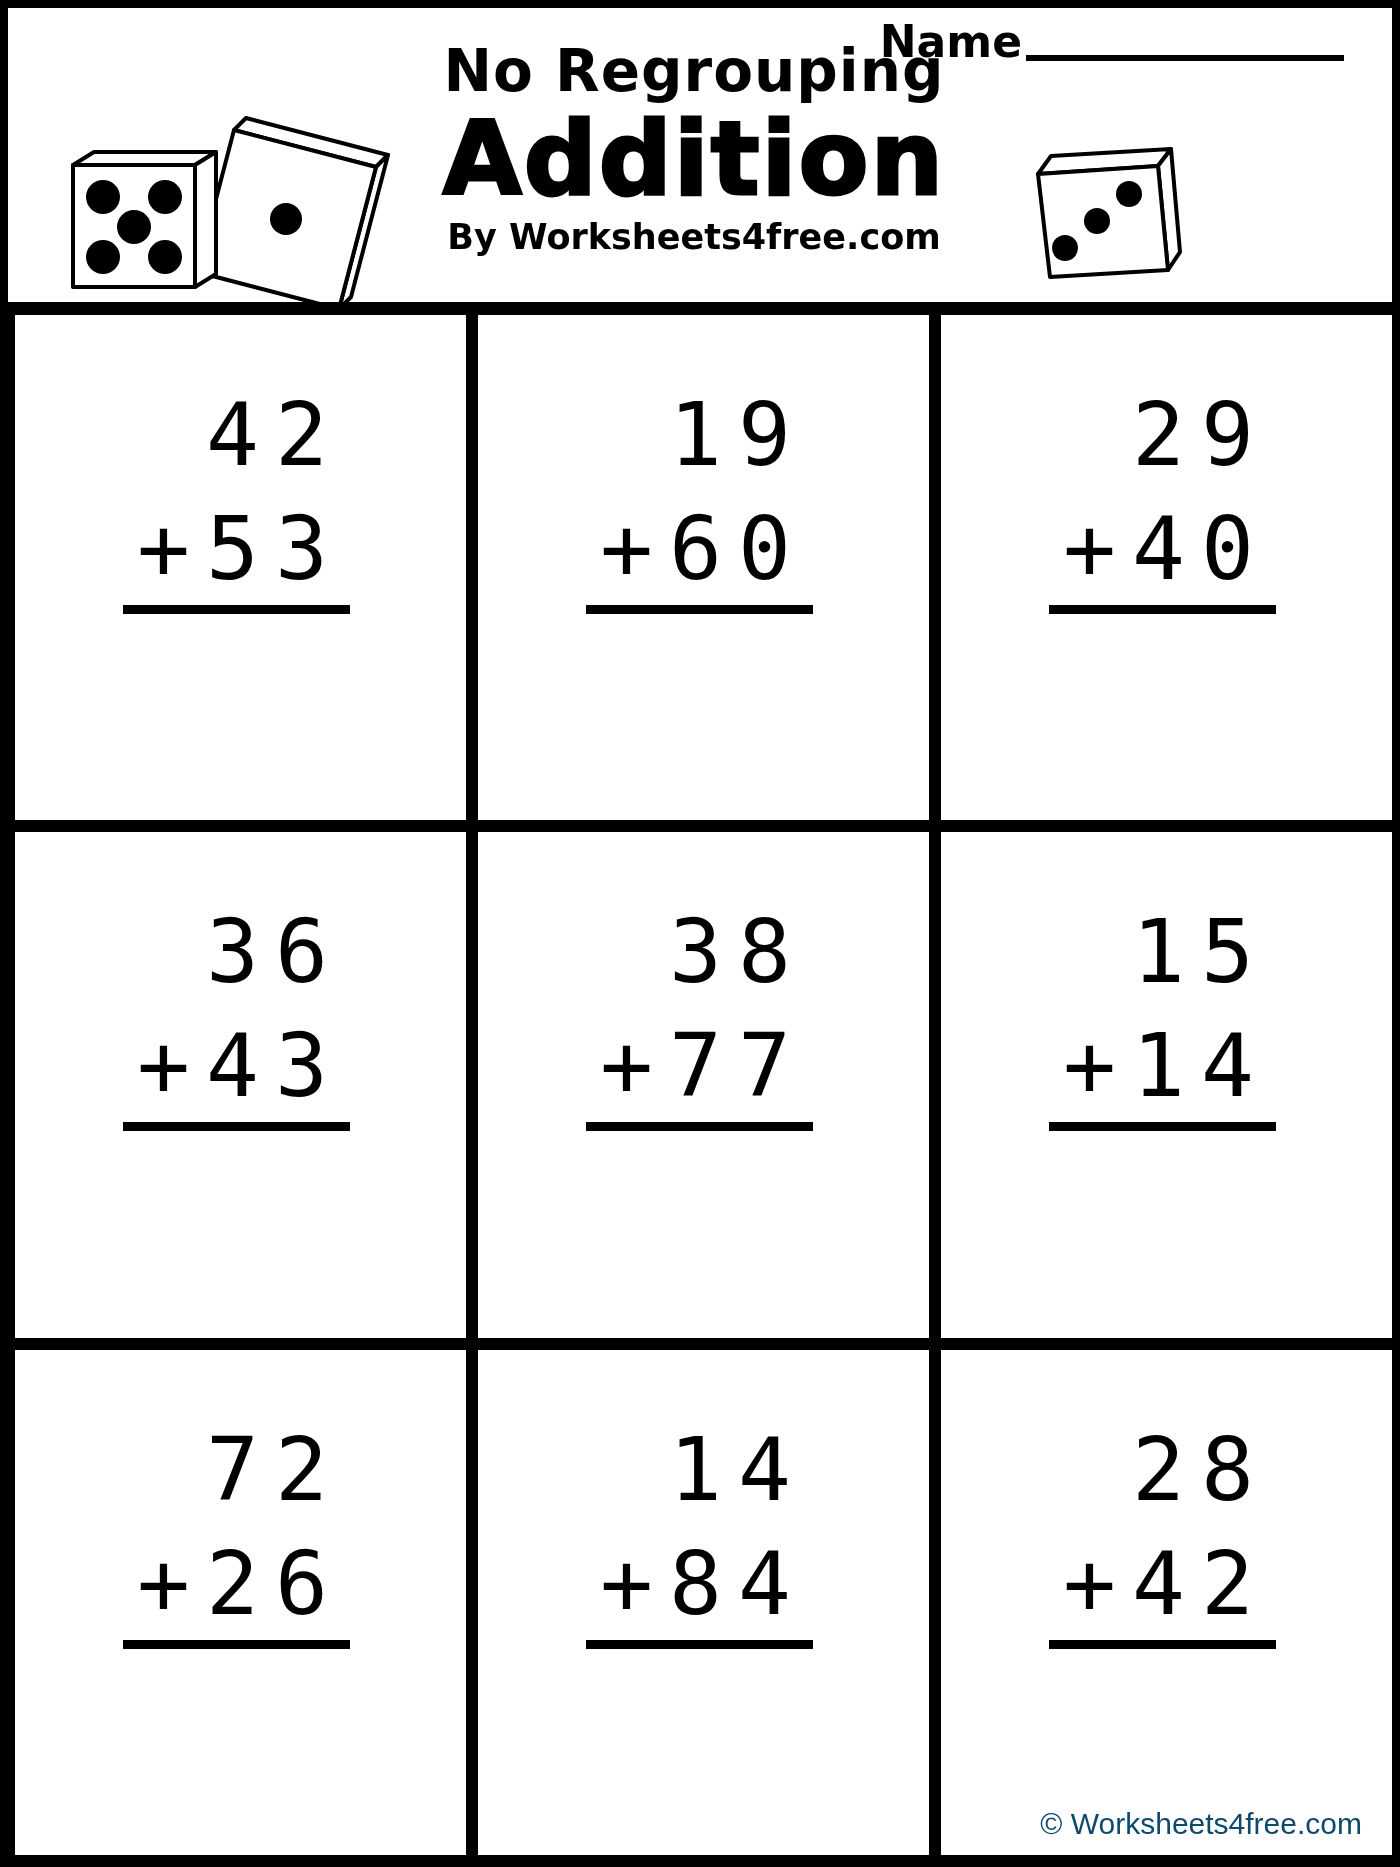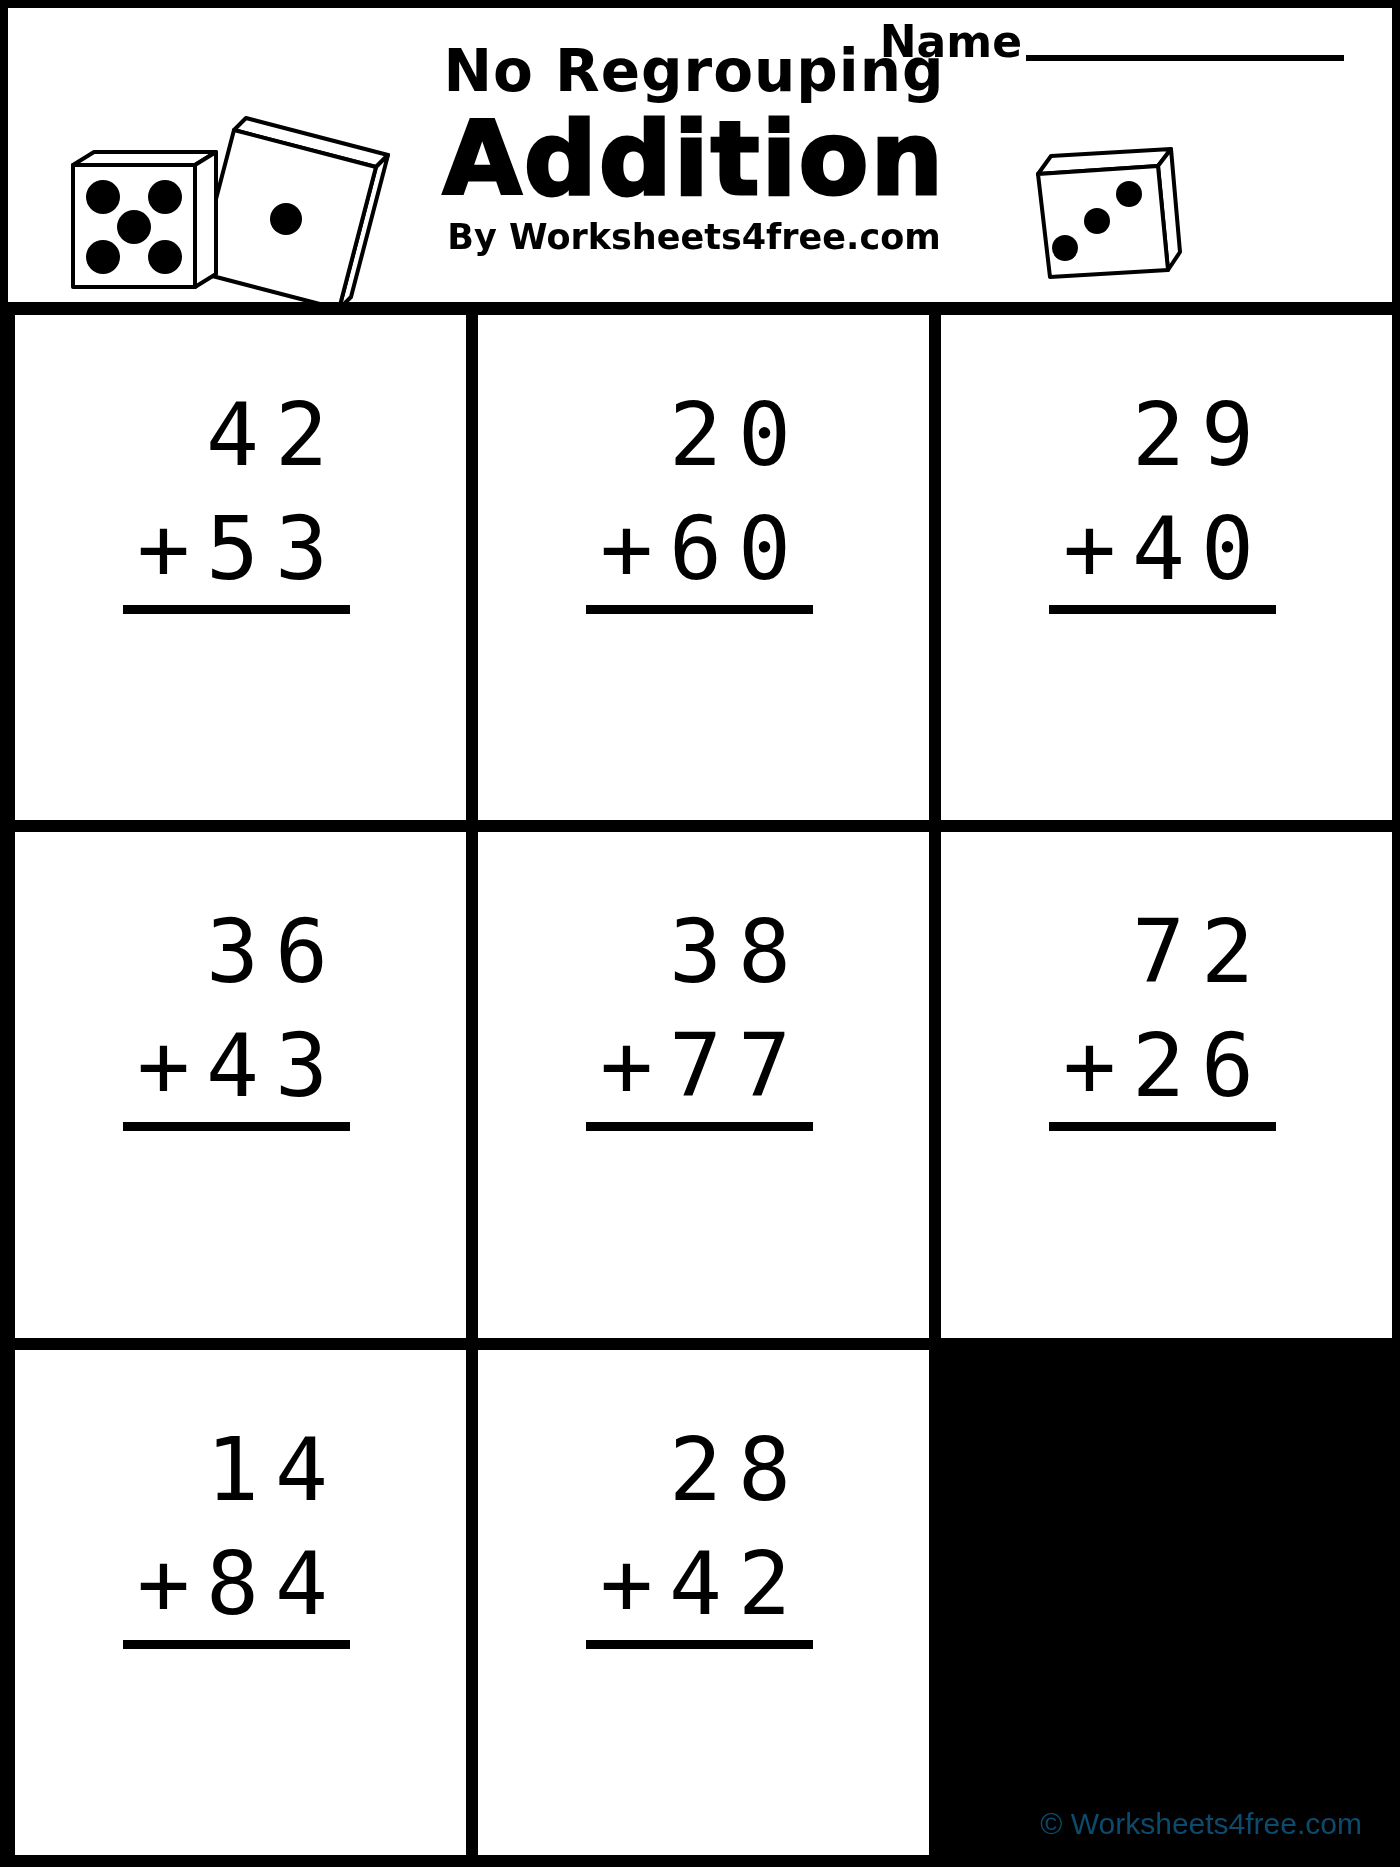--- a/index.html
+++ b/index.html
@@ -127,21 +127,21 @@
       <div class="problem">
         <div class="top-num">42</div>
         <div class="bottom-row"><span>+</span><span>53</span></div>
         <div class="answer-line"></div>
         <div class="answer-space"></div>
       </div>
     </div>
 
     <div class="cell">
       <div class="problem">
-        <div class="top-num">20</div>
+        <div class="top-num">19</div>
         <div class="bottom-row"><span>+</span><span>60</span></div>
         <div class="answer-line"></div>
         <div class="answer-space"></div>
       </div>
     </div>
 
     <div class="cell">
       <div class="problem">
         <div class="top-num">29</div>
         <div class="bottom-row"><span>+</span><span>40</span></div>
@@ -161,20 +161,28 @@
 
     <div class="cell">
       <div class="problem">
         <div class="top-num">38</div>
         <div class="bottom-row"><span>+</span><span>77</span></div>
         <div class="answer-line"></div>
         <div class="answer-space"></div>
       </div>
     </div>
 
+    <div class="cell">
+      <div class="problem">
+        <div class="top-num">15</div>
+        <div class="bottom-row"><span>+</span><span>14</span></div>
+        <div class="answer-line"></div>
+        <div class="answer-space"></div>
+      </div>
+    </div>
 
     <div class="cell">
       <div class="problem">
         <div class="top-num">72</div>
         <div class="bottom-row"><span>+</span><span>26</span></div>
         <div class="answer-line"></div>
         <div class="answer-space"></div>
       </div>
     </div>
 

